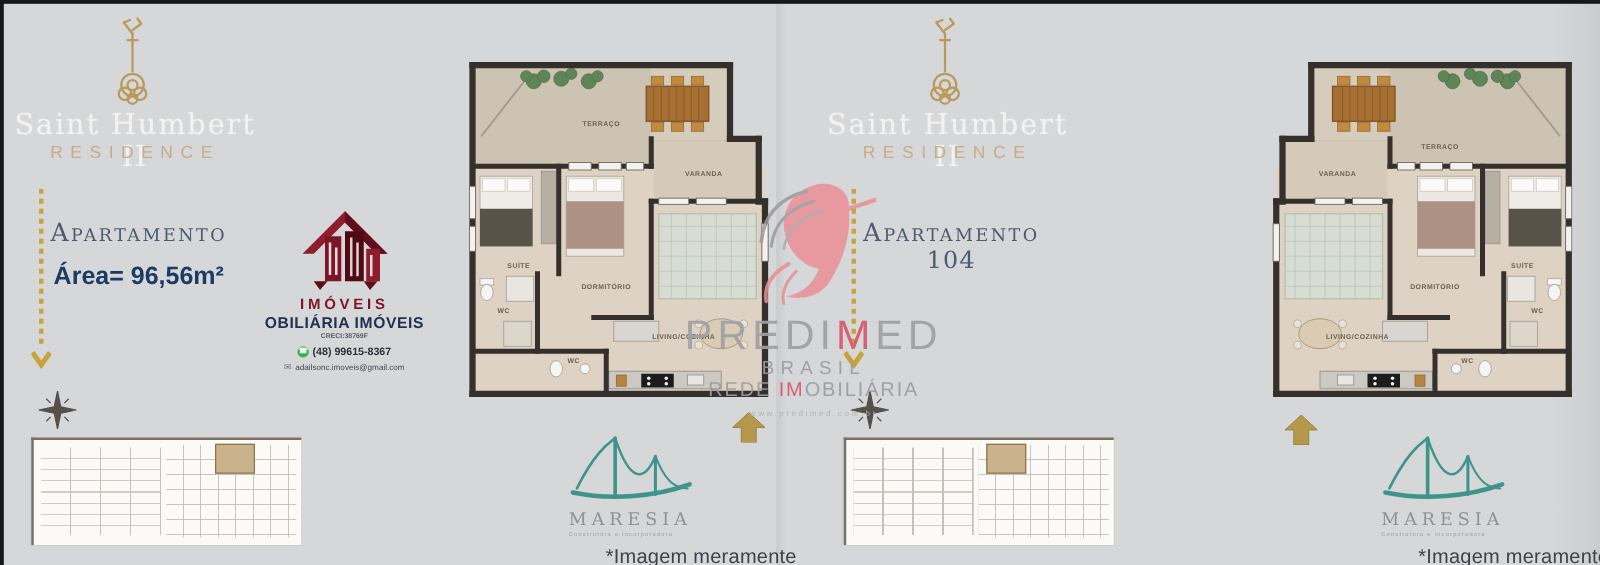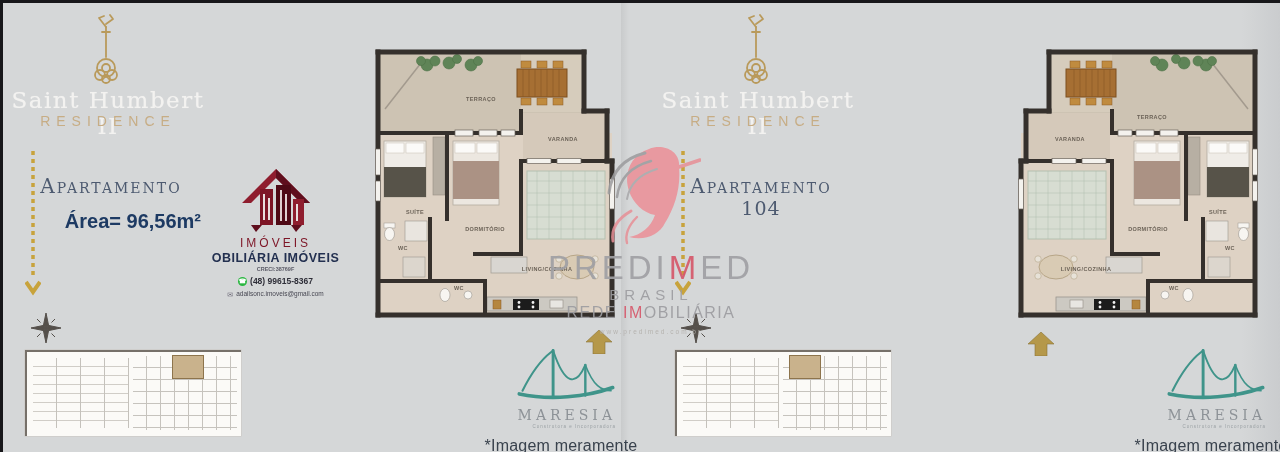--- a/index.html
+++ b/index.html
@@ -11,25 +11,25 @@
   .key{position:absolute;left:86px;top:10px;width:34px;height:74px;}
   .title{position:absolute;left:0;top:84px;width:210px;text-align:center;font-family:"DejaVu Serif",serif;
     font-size:23px;color:#f3f2f0;letter-spacing:1.5px;text-shadow:0 0 1px rgba(255,255,255,.4);}
   .subtitle{position:absolute;left:0;top:110px;width:210px;text-align:center;font-size:14px;color:#c7ad85;letter-spacing:6px;}
   
   .darrow{position:absolute;left:22px;top:148px;}
   
   .aptblock{position:absolute;left:18px;top:172px;width:180px;text-align:center;}
   .aptlabel{font-family:"DejaVu Serif",serif;font-variant:small-caps;font-size:20px;color:#4d5a70;letter-spacing:2px;line-height:1.1;}
   .aptnum{font-family:"DejaVu Serif",serif;font-size:19px;color:#4d5a70;letter-spacing:1px;}
-  .area{margin-top:13px;font-size:20px;font-weight:bold;color:#1d3a63;text-align:right;}
+  .area{margin-top:13px;font-size:20px;font-weight:bold;color:#1d3a63;}
   
   .agency{position:absolute;left:200px;top:160px;width:145px;text-align:center;}
   .agency svg{display:block;margin:0 auto;}
-  .ag-imoveis{font-size:12px;font-weight:normal;color:#7d1526;letter-spacing:3px;margin-top:1px;}
+  .ag-imoveis{font-size:12px;font-weight:bold;color:#7d1526;letter-spacing:3px;margin-top:1px;}
   .ag-name{font-size:12.5px;font-weight:bold;color:#233050;letter-spacing:.5px;margin-top:1px;}
   .ag-creci{font-size:5.5px;font-weight:bold;color:#5a5a66;margin-top:1px;}
   .ag-phone{font-size:8.5px;font-weight:bold;color:#2e2e38;margin-top:4px;}
   .ag-mail{font-size:6.5px;color:#474752;margin-top:4px;}
   .wicon{display:inline-block;width:9px;height:9px;border-radius:50%;background:#2bb741;color:#fff;font-size:6px;line-height:9px;text-align:center;vertical-align:middle;margin-right:3px;}
   .micon{color:#6d6a78;font-size:7px;vertical-align:middle;margin-right:3px;}
   
   .compass{position:absolute;left:26px;top:308px;}
   .siteplan{position:absolute;left:22px;top:347px;width:214px;height:84px;background:#fbfaf7;
     border-top:2px solid #767069;border-left:2px solid #767069;box-shadow:0 0 0 .5px #c9c6c0;}
@@ -40,21 +40,21 @@
     background-image:repeating-linear-gradient(to right,transparent 0 13px,#aaa69f 13px 14px),
                      repeating-linear-gradient(to bottom,transparent 0 11px,#aaa69f 11px 12px);}
   .siteplan .hl{position:absolute;top:3px;width:30px;height:22px;background:#c9b28c;border:1px solid #8d744c;}
   .hl-left{left:145px;} .hl-right{left:112px;}
   
   .plan{position:absolute;top:46px;width:241px;height:274px;}
   .plan-left{left:372px;} .plan-right{left:364px;}
   .roomlabel{font-size:5.5px;font-weight:bold;fill:#6b6257;letter-spacing:.4px;}
   .uparrow{position:absolute;}
   
-  .maresia{position:absolute;left:468px;top:341px;width:145px;text-align:right;}
+  .maresia{position:absolute;left:452px;top:341px;width:145px;text-align:left;}
   .m-name{font-family:"DejaVu Serif",serif;font-size:14px;color:#8d9297;letter-spacing:4px;margin-top:1px;}
   .m-tag{font-size:4.5px;color:#9aa0a4;letter-spacing:1px;margin-top:1px;}
   .disclaimer{position:absolute;left:468px;top:434px;width:180px;text-align:center;font-size:16px;font-weight:500;color:#39424d;letter-spacing:.2px;}
   
   .wm-bird{position:absolute;left:598px;top:138px;opacity:.85;}
   .wm-text{position:absolute;left:528px;top:248px;width:240px;text-align:center;opacity:.92;}
   .wm-name{font-size:33px;color:#a0a0a4;letter-spacing:4px;font-weight:400;line-height:1;}
   .wm-accent{color:#d6596b;}
   .wm-brasil{font-size:15px;color:#9d9da1;letter-spacing:5px;margin-top:2px;}
   .wm-line3{font-size:16px;color:#9d9da1;letter-spacing:1.5px;margin-top:1px;}

